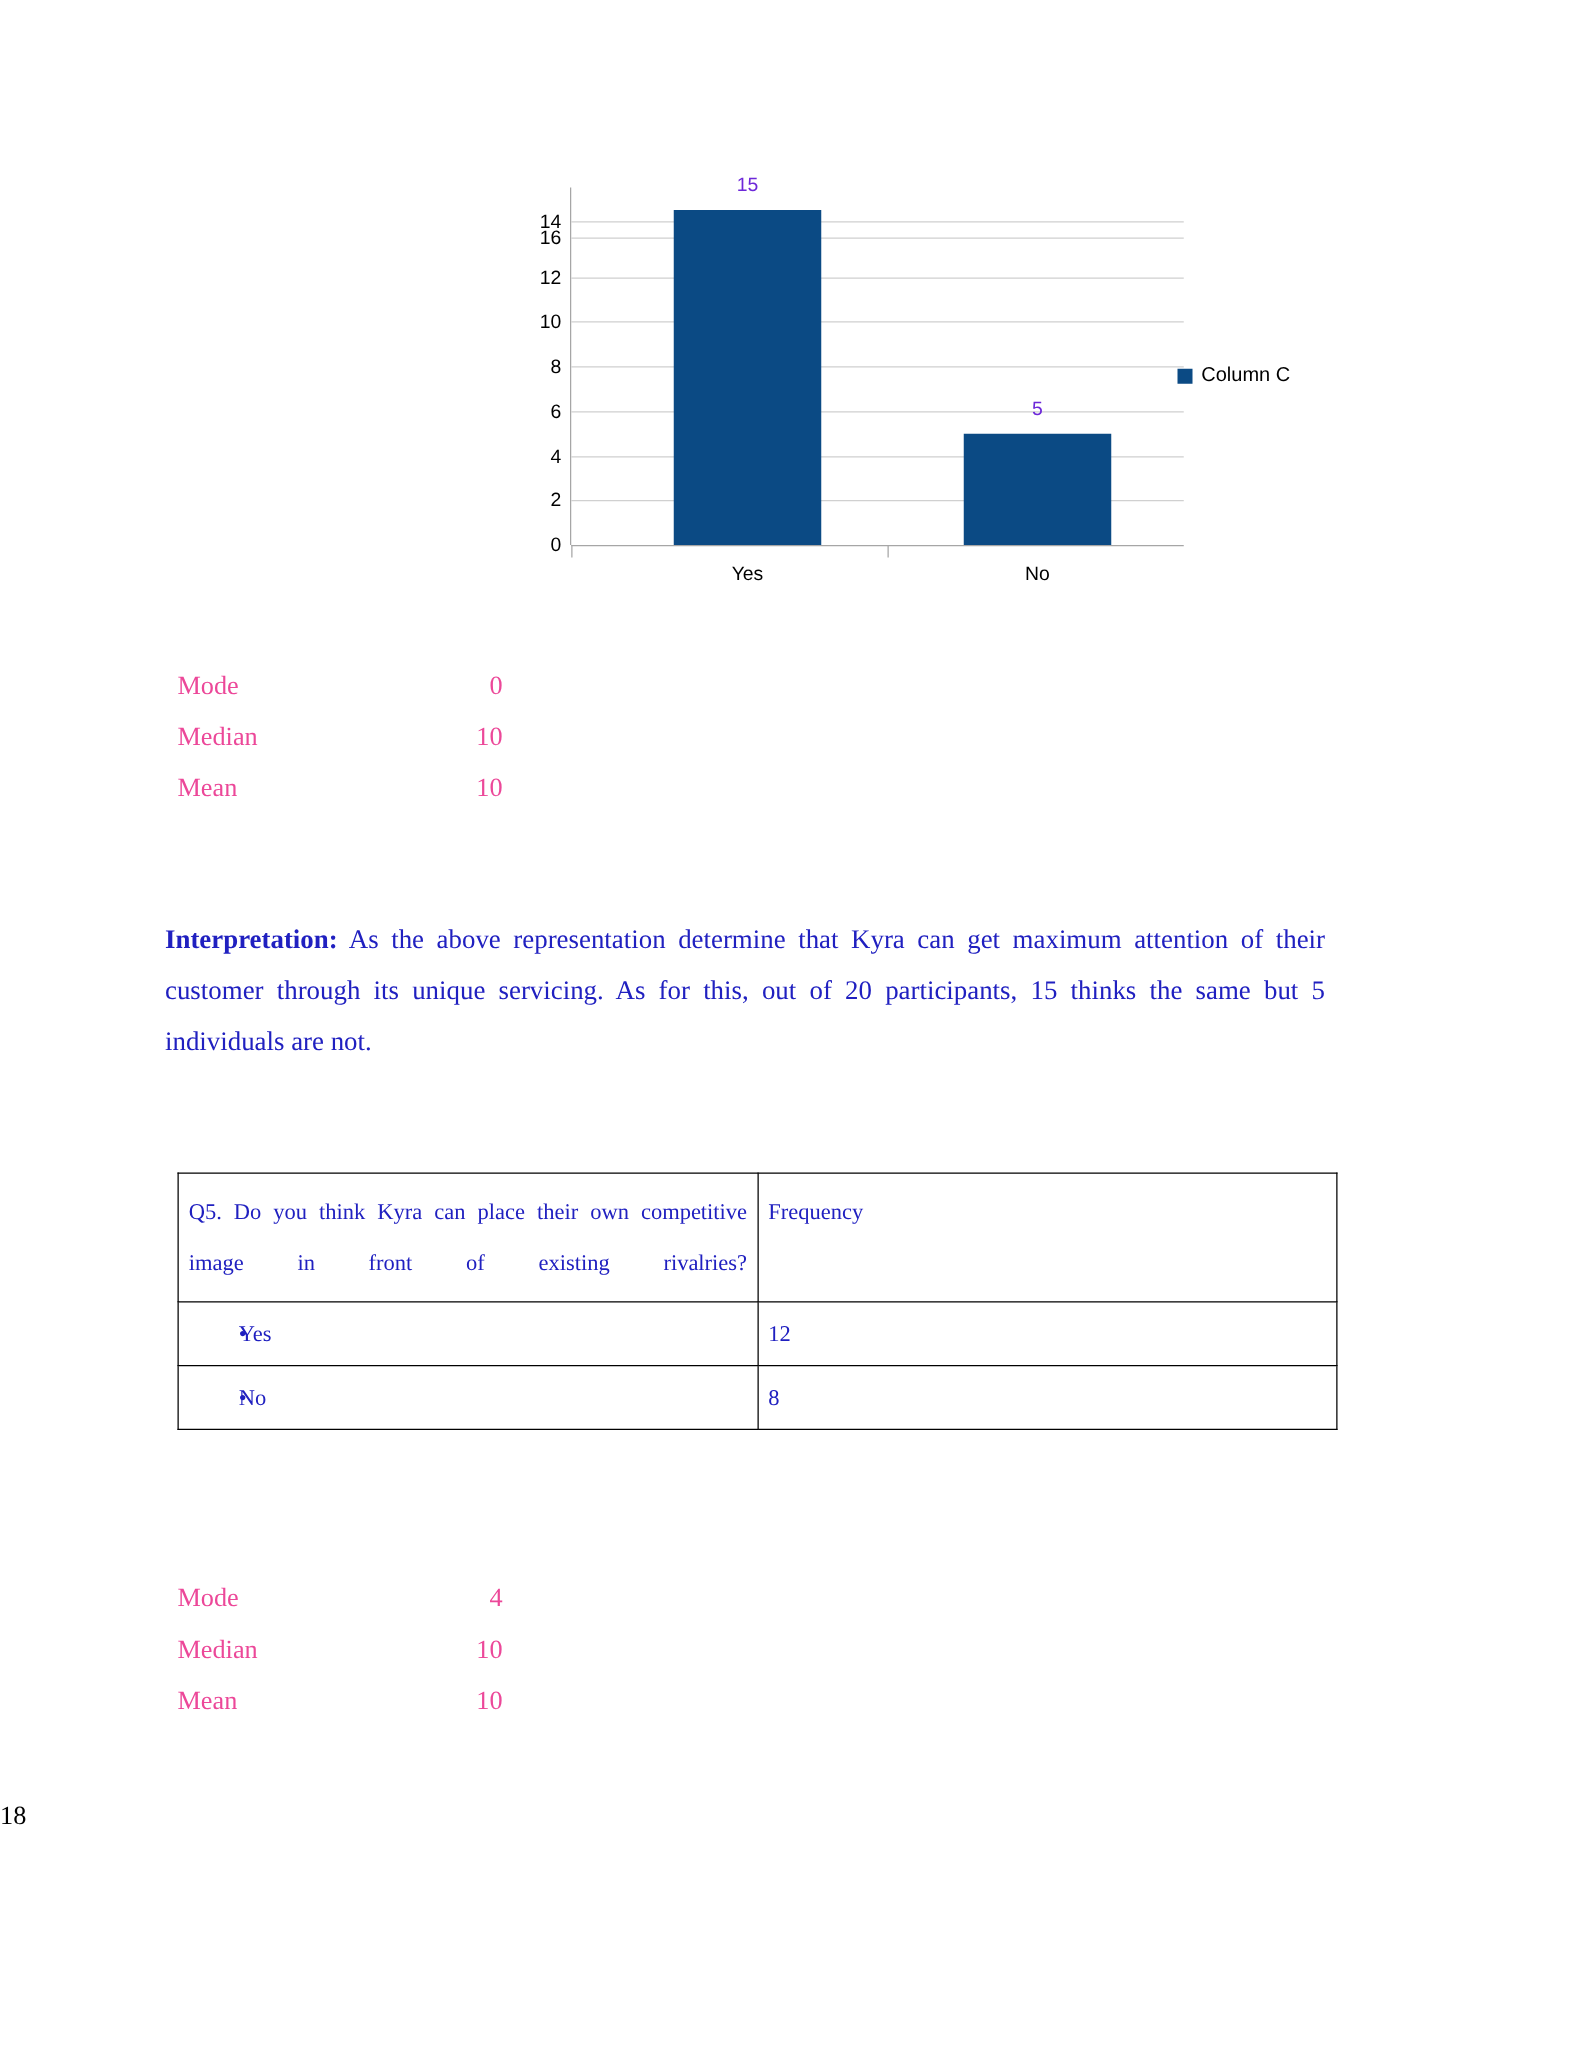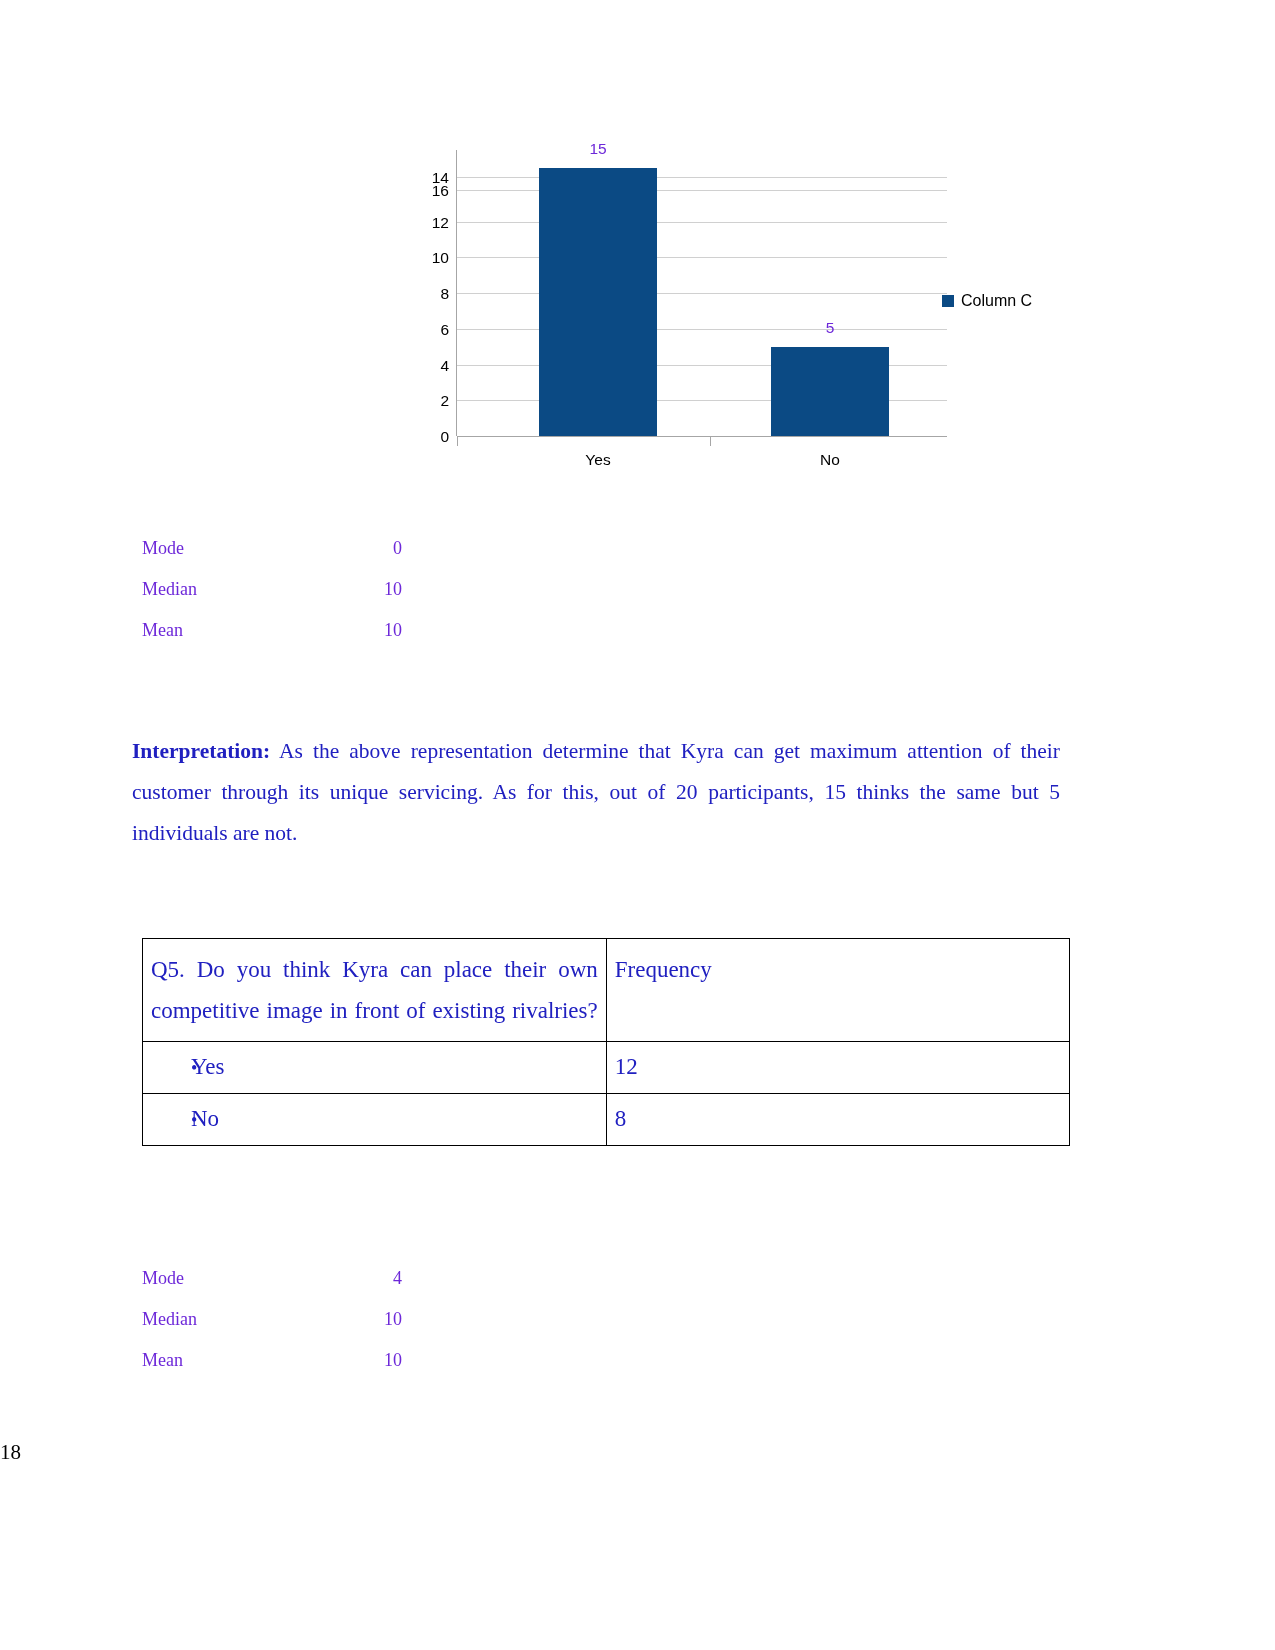--- a/index.html
+++ b/index.html
@@ -105,22 +105,22 @@
     height: 12px;
     background: #0b4a84;
     display: inline-block;
   }
 
   
   .stats {
     position: absolute;
     left: 142px;
     width: 300px;
-    color: #6d28d9;
-    font-size: 18px;
+    color: #ec4899;
+    font-size: 21px;
     line-height: 41px;
   }
   .stats-row {
     display: flex;
   }
   .stats-label {
     width: 160px;
   }
   .stats-value {
     width: 100px;
@@ -142,21 +142,21 @@
   }
 
   
   .qtable {
     position: absolute;
     left: 142px;
     top: 938px;
     width: 928px;
     border-collapse: collapse;
     color: #2020c0;
-    font-size: 23px;
+    font-size: 18px;
   }
   .qtable td {
     border: 1px solid #000;
     vertical-align: top;
     padding: 10px 8px 10px 8px;
   }
   .qtable td.col-q {
     width: 463px;
     text-align: justify;
     line-height: 41px;

